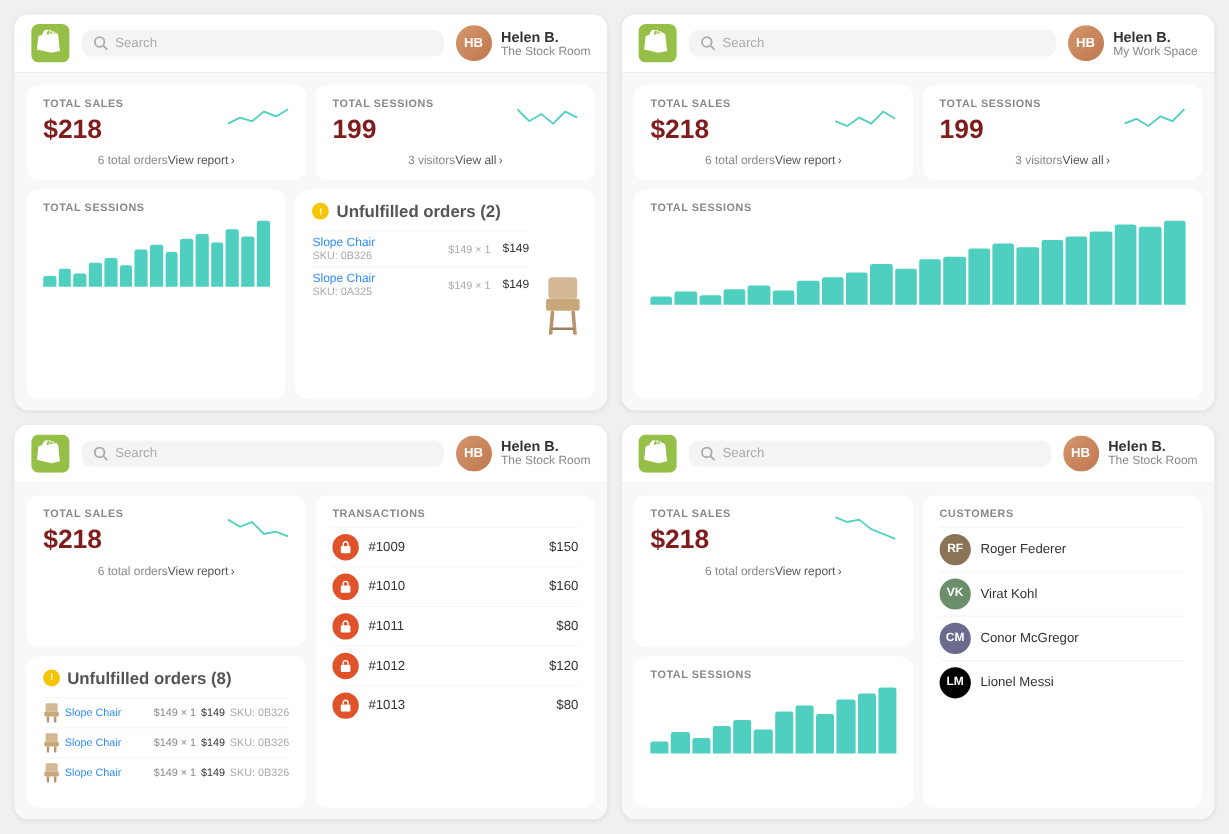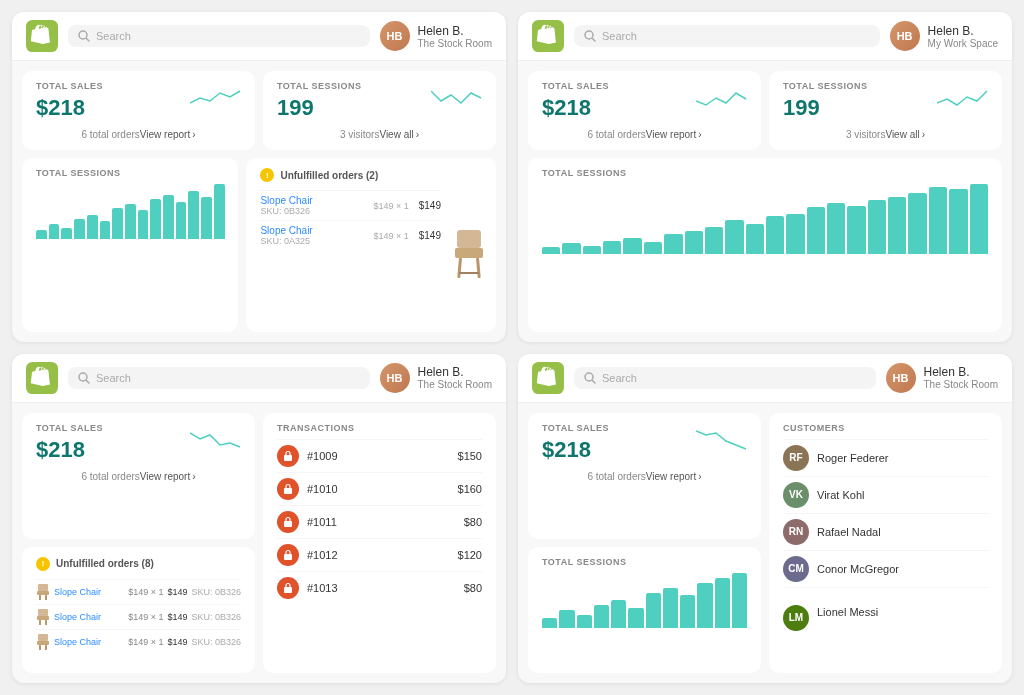--- a/index.html
+++ b/index.html
@@ -65,21 +65,21 @@
       height: 100%;
       background: #c8a882;
       display: flex;
       align-items: center;
       justify-content: center;
       font-size: 11px;
       color: white;
       font-weight: 600;
     }
     .user-info { display: flex; flex-direction: column; }
-    .user-name { font-size: 12px; font-weight: 400; color: #333; }
+    .user-name { font-size: 12px; font-weight: 700; color: #333; }
     .user-store { font-size: 10px; color: #888; }
     .panel-content {
       flex: 1;
       padding: 10px;
       overflow: hidden;
       display: flex;
       flex-direction: column;
       gap: 8px;
     }
     .cards-row {
@@ -100,21 +100,21 @@
     .stat-label {
       font-size: 9px;
       font-weight: 700;
       color: #888;
       letter-spacing: 0.5px;
       text-transform: uppercase;
     }
     .stat-value {
       font-size: 22px;
       font-weight: 700;
-      color: #0f766e;
+      color: #7f1d1d;
     }
     .stat-footer {
       display: flex;
       justify-content: center;
       align-items: center;
       margin-top: 4px;
     }
     .stat-sub { font-size: 10px; color: #888; }
     .stat-link { font-size: 10px; color: #555; display: flex; align-items: center; gap: 2px; }
     .mini-chart {
@@ -170,21 +170,21 @@
       height: 14px;
       background: #f5c500;
       border-radius: 50%;
       display: flex;
       align-items: center;
       justify-content: center;
       font-size: 8px;
       font-weight: 700;
       color: white;
     }
-    .orders-title { font-size: 10px; color: #555; font-weight: 600; text-align: right; }
+    .orders-title { font-size: 14px; color: #555; font-weight: 600; text-align: right; }
     .order-row {
       display: flex;
       align-items: center;
       gap: 6px;
       padding: 4px 0;
       border-top: 1px solid #f5f5f5;
     }
     .order-name { font-size: 10px; color: #2d8cff; font-weight: 500; }
     .order-sku { font-size: 9px; color: #aaa; }
     .order-price { font-size: 10px; color: #333; }
@@ -695,28 +695,24 @@
           <div class="chart-title">CUSTOMERS</div>
           <div class="cust-row">
             <div class="cust-avatar" style="background:#8B7355;">RF</div>
             <span class="cust-name">Roger Federer</span>
           </div>
           <div class="cust-row">
             <div class="cust-avatar" style="background:#6B8E6B;">VK</div>
             <span class="cust-name">Virat Kohl</span>
           </div>
           <div class="cust-row">
-            <div class="cust-avatar" style="background:#8E6B6B;">RN</div>
-            <span class="cust-name">Rafael Nadal</span>
-          </div>
-          <div class="cust-row">
             <div class="cust-avatar" style="background:#6B6B8E;">CM</div>
             <span class="cust-name">Conor McGregor</span>
           </div>
           <div class="cust-row">
-            <div class="cust-avatar" style="background:#4d7c0f;margin-top:12px;">LM</div>
+            <div class="cust-avatar" style="background:#000000;">LM</div>
             <span class="cust-name">Lionel Messi</span>
           </div>
         </div>
       </div>
     </div>
   </div>
 </div>
 
 </body></html>

